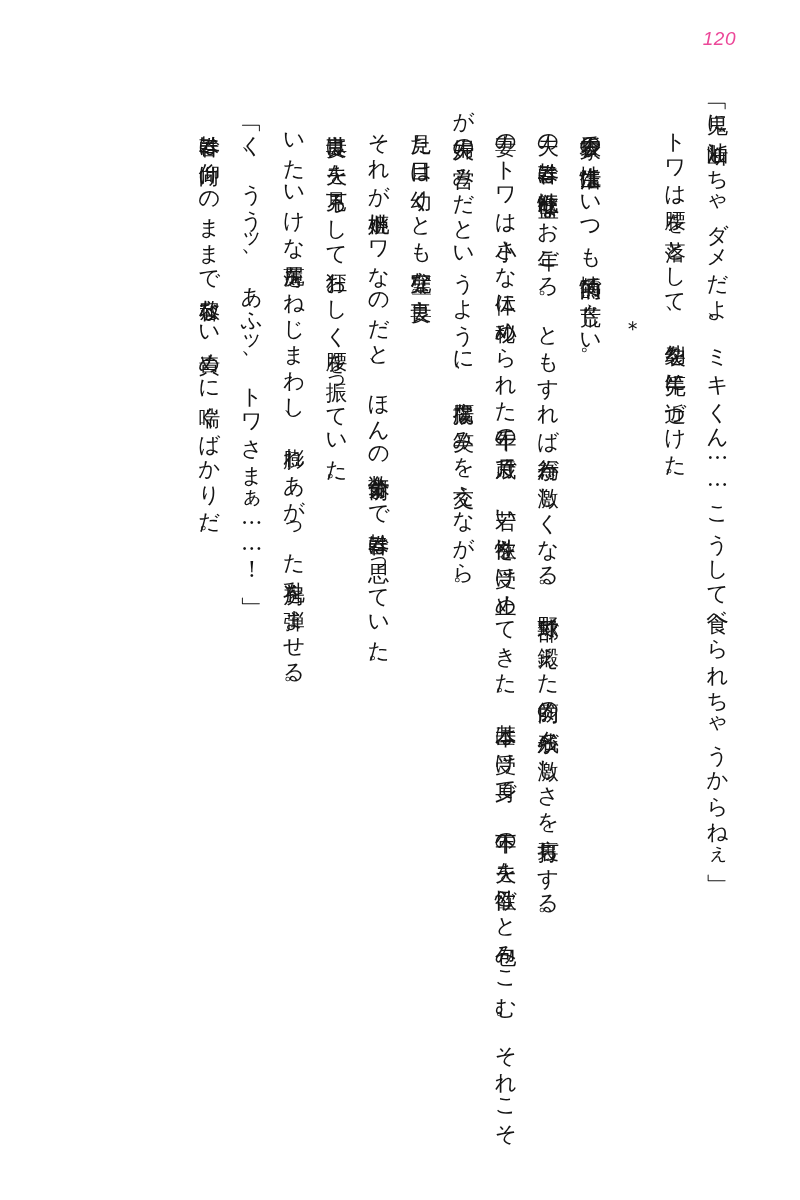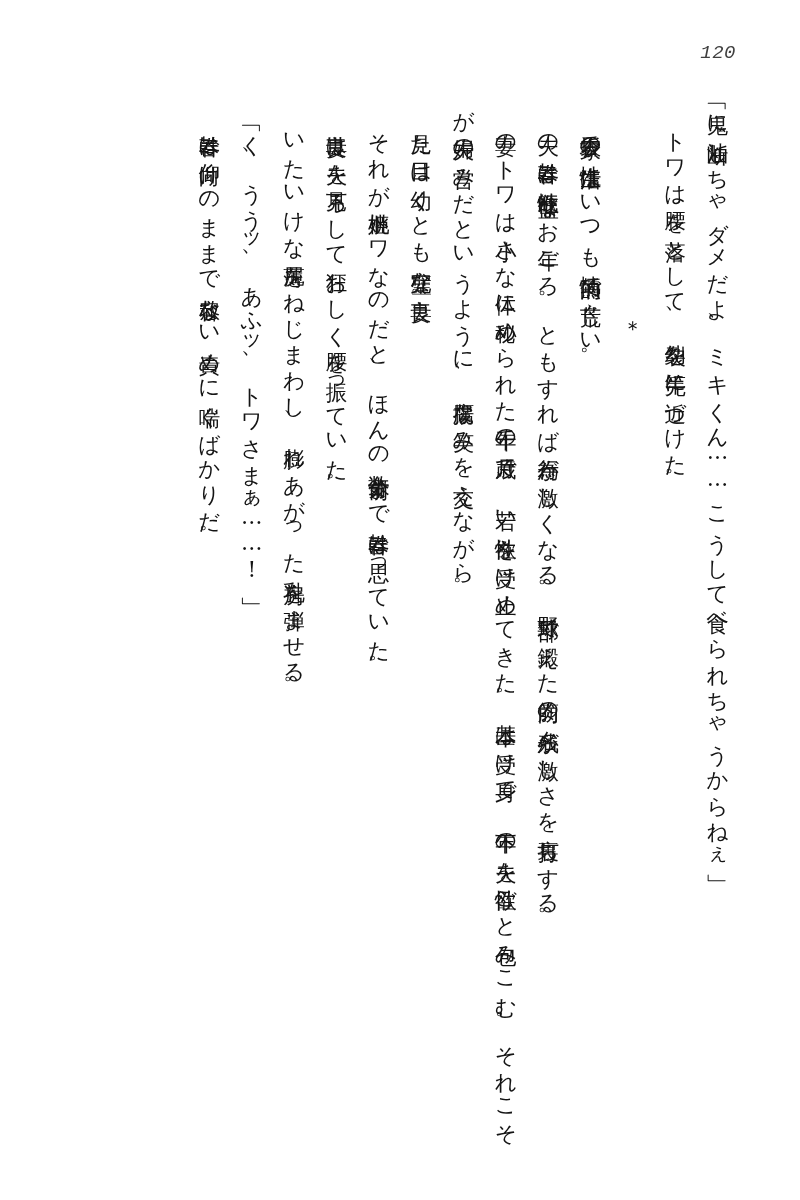--- a/index.html
+++ b/index.html
@@ -17,27 +17,27 @@
   }
   .page {
     position: relative;
     width: 800px;
     height: 1200px;
     box-sizing: border-box;
     background: #ffffff;
   }
   .page-number {
     position: absolute;
-    top: 42px;
+    top: 28px;
     right: 64px;
-    font-family: Liberation Mono, monospace;
+    font-family: Liberation Sans, sans-serif;
     font-style: italic;
     font-size: 19px;
     letter-spacing: 0.5px;
-    color: #404040;
+    color: #ec4899;
   }
   .text-body {
     position: absolute;
     top: 96px;
     right: 62px;
     bottom: 58px;
     left: 58px;
     writing-mode: vertical-rl;
     text-orientation: upright;
     font-family: "DejaVu Serif", "Liberation Serif", serif;

